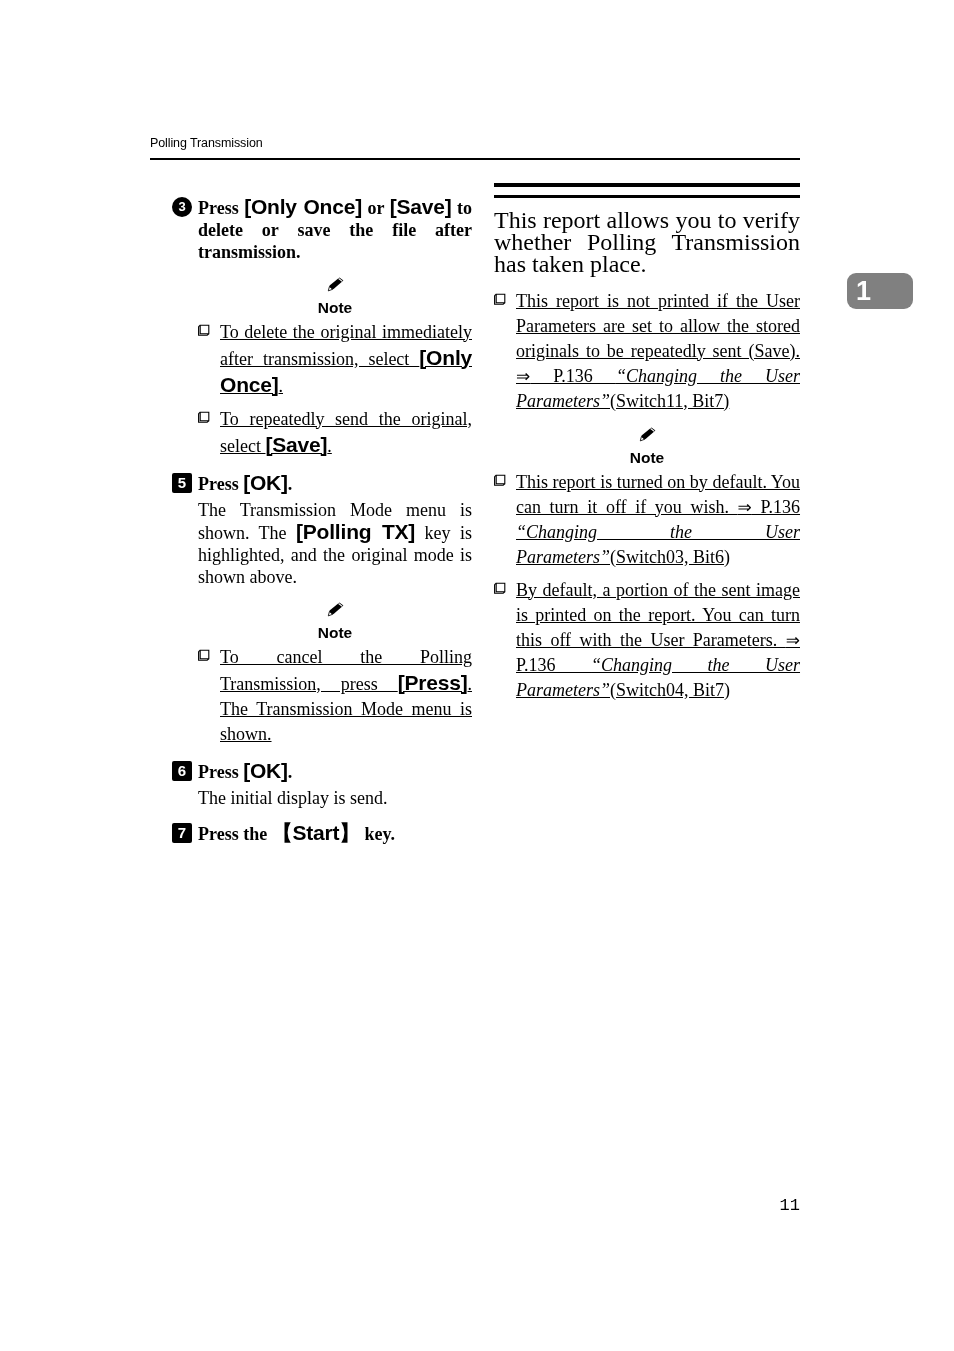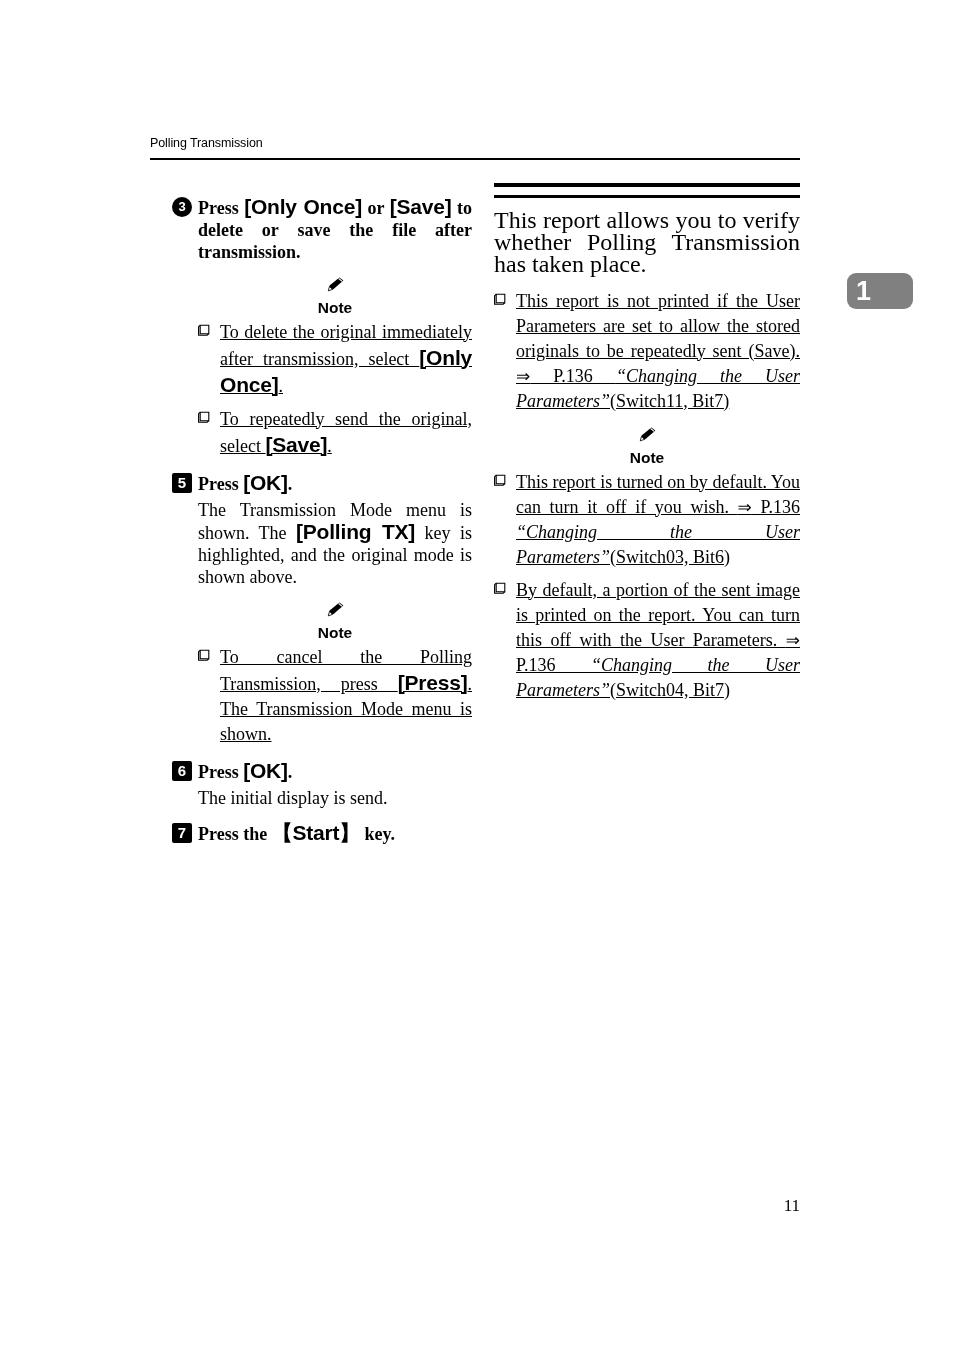--- a/index.html
+++ b/index.html
@@ -57,21 +57,21 @@
     line-height: 33px;
   }
 
   
   #page-number {
     position: absolute;
     left: 740px;
     top: 1196px;
     width: 60px;
     text-align: right;
-    font-family: Liberation Serif, serif;
+    font-family: Liberation Mono, monospace;
     font-size: 17px;
   }
 
   
   .column {
     position: absolute;
     top: 183px;
   }
   #left-column  { left: 172px; width: 300px; }
   #right-column { left: 494px; width: 306px; }

